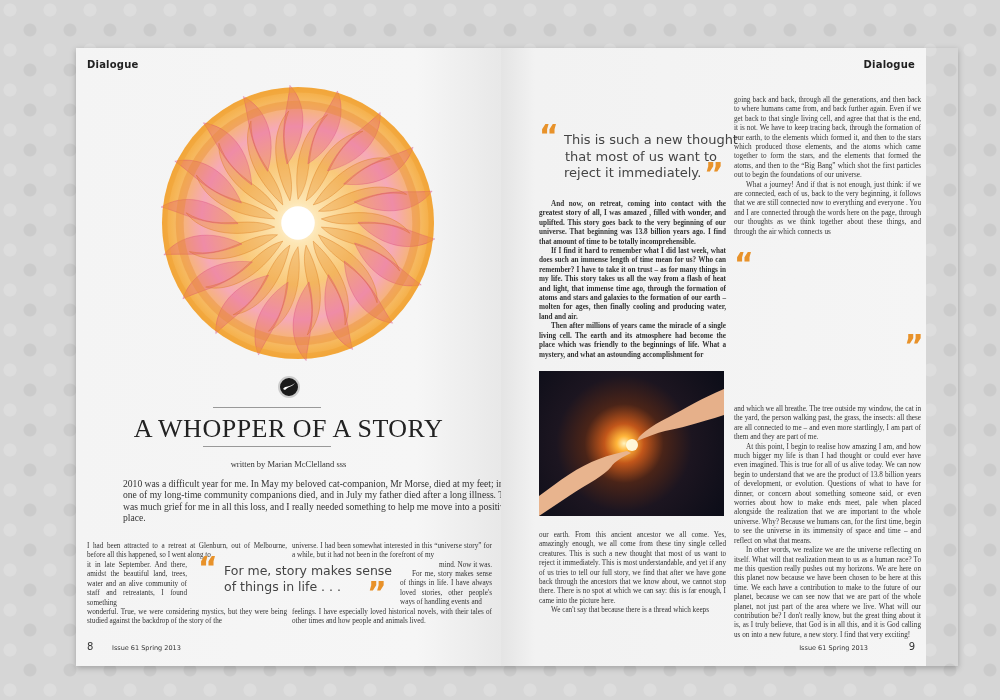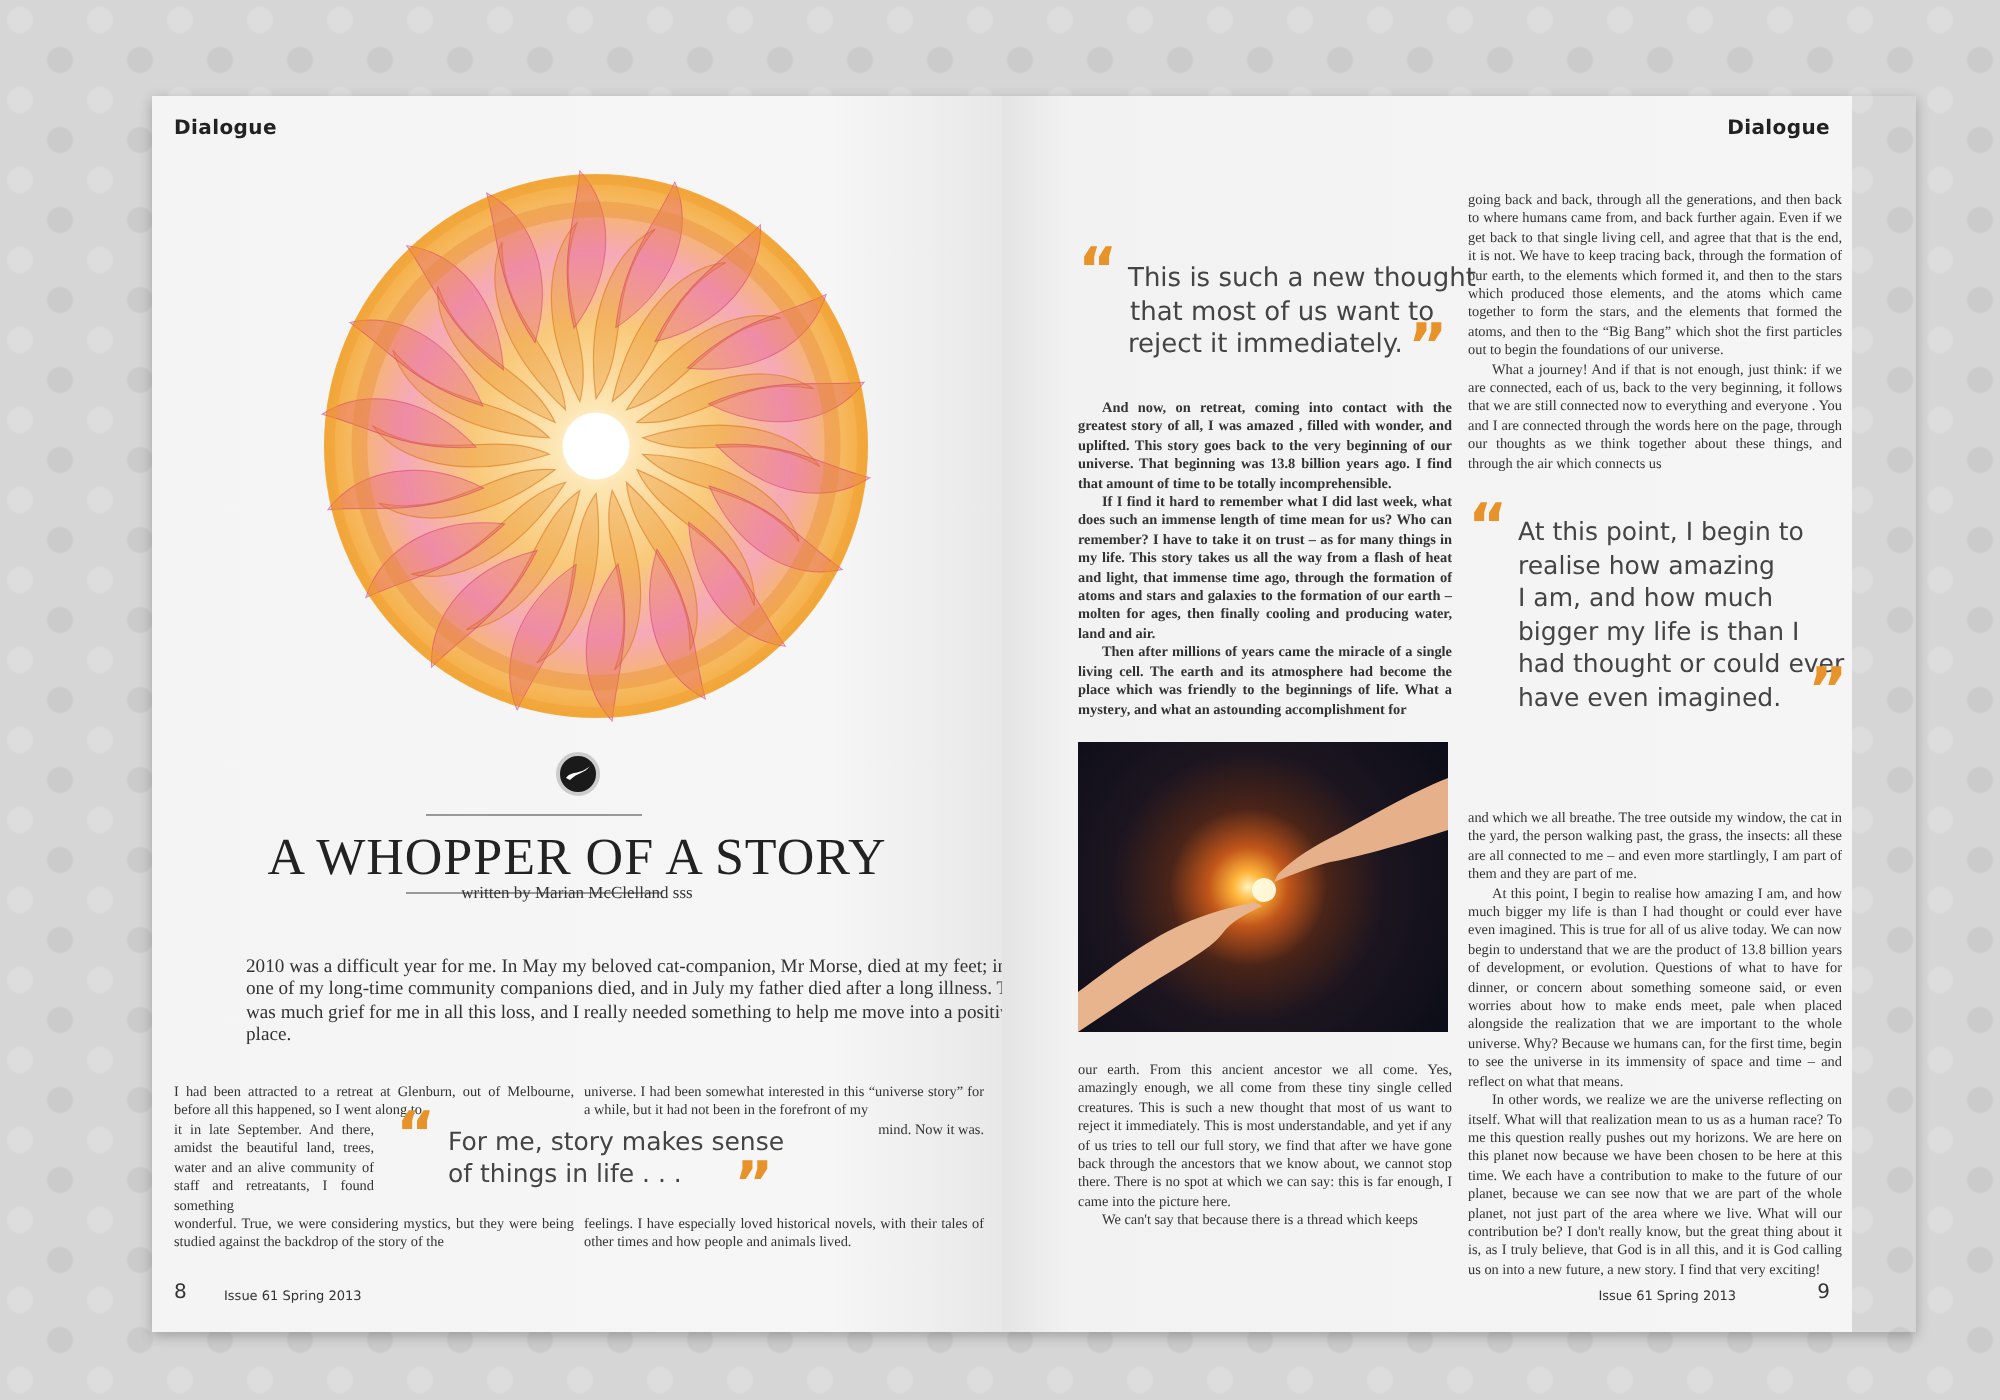--- a/index.html
+++ b/index.html
@@ -24,21 +24,21 @@
   .running-head{position:absolute;top:11px;font-family:"DejaVu Sans",sans-serif;font-size:10px;font-weight:bold;color:#222;letter-spacing:0.2px;}
   .page.left .running-head{left:11px;}
   .page.right .running-head{right:11px;}
 
   .mandala{position:absolute;left:84px;top:37px;width:276px;height:276px;}
 
   .logo{position:absolute;left:202px;top:328px;width:22px;height:22px;border-radius:50%;background:#1a1a1a;border:2px solid #ccc;box-sizing:border-box;}
   .logo svg{position:absolute;left:3px;top:5px;}
   .rule{position:absolute;height:1px;background:#999;}
   .title{position:absolute;left:0;width:425px;top:366px;text-align:center;font-family:"Liberation Serif",serif;font-size:26px;letter-spacing:0.5px;color:#222;}
-  .byline{position:absolute;left:0;width:425px;top:393px;text-align:center;font-size:8.5px;color:#333;}
+  .byline{position:absolute;left:0;width:425px;top:411px;text-align:center;font-size:8.5px;color:#333;}
   .lead{position:absolute;left:11px;top:430px;width:405px;font-family:Liberation Serif, serif;font-size:9.6px;line-height:11.4px;color:#333;margin-left:36px;}
   .body-col{position:absolute;font-size:7.2px;line-height:9.4px;color:#333;text-align:justify;}
   .body-col p{margin:0;}
   .body-col p.ind{text-indent:12px;}
 
   .pull{position:absolute;font-family:"DejaVu Sans",sans-serif;color:#444;}
   .q-open,.q-close{position:absolute;font-family:"DejaVu Sans",sans-serif;font-weight:bold;color:#e8922a;}
   .footer-num{position:absolute;top:593px;font-family:"DejaVu Sans",sans-serif;font-size:10px;color:#333;}
   .footer-issue{position:absolute;top:596px;font-family:"DejaVu Sans",sans-serif;font-size:6.5px;color:#333;}
 
@@ -115,20 +115,23 @@
     <div class="body-col" style="left:11px;top:560px;width:200px;">
       <p>wonderful. True, we were considering mystics, but they were being studied against the backdrop of the story of the</p>
     </div>
 
     <div class="body-col" style="left:216px;top:494px;width:200px;">
       <p>universe. I had been somewhat interested in this “universe story” for a while, but it had not been in the forefront of my</p>
     </div>
     <div class="body-col" style="left:322px;top:513px;width:94px;text-align:right;">
       <p>mind. Now it was.</p>
     </div>
+    <div class="body-col" style="left:324px;top:522px;width:92px;">
+      <p class="ind">For me, story makes sense of things in life. I have always loved stories, other people's ways of handling events and</p>
+    </div>
     <div class="body-col" style="left:216px;top:560px;width:200px;">
       <p>feelings. I have especially loved historical novels, with their tales of other times and how people and animals lived.</p>
     </div>
 
     <div class="q-open" style="left:122px;top:502px;font-size:30px;">“</div>
     <div class="pull" style="left:148px;top:515px;font-size:12.5px;line-height:16px;">
       <div>For me, story makes sense</div>
       <div>of things in life . . .</div>
     </div>
     <div class="q-close" style="left:291px;top:527px;font-size:30px;">”</div>
@@ -167,28 +170,20 @@
       <p>our earth. From this ancient ancestor we all come. Yes, amazingly enough, we all come from these tiny single celled creatures. This is such a new thought that most of us want to reject it immediately. This is most understandable, and yet if any of us tries to tell our full story, we find that after we have gone back through the ancestors that we know about, we cannot stop there. There is no spot at which we can say: this is far enough, I came into the picture here.</p>
       <p class="ind">We can't say that because there is a thread which keeps</p>
     </div>
 
     <div class="body-col" style="left:233px;top:48px;width:187px;">
       <p>going back and back, through all the generations, and then back to where humans came from, and back further again.  Even if we get back to that single living cell, and agree that that is the end, it is not. We have to keep tracing back, through the formation of our earth, to the elements which formed it, and then to the stars which produced those elements, and the atoms which came together to form the stars, and the elements that formed the atoms, and then to the “Big Bang” which shot the first particles out to begin the foundations of our universe.</p>
       <p class="ind">What a journey! And if that is not enough, just think:  if we are connected, each of us, back to the very beginning, it follows that we are still connected now to everything and everyone . You and I are connected through the words here on the page, through our thoughts as we think together about these things, and through the air which connects us</p>
     </div>
 
     <div class="q-open" style="left:233px;top:198px;font-size:30px;">“</div>
-    <div class="pull" style="left:258px;top:210px;font-size:12.5px;line-height:16.5px;">
-      <div>At this point, I begin to</div>
-      <div>realise how amazing</div>
-      <div>I am, and how much</div>
-      <div>bigger my life is than I</div>
-      <div>had thought or could ever</div>
-      <div>have even imagined.</div>
-    </div>
     <div class="q-close" style="left:403px;top:280px;font-size:30px;">”</div>
 
     <div class="body-col" style="left:233px;top:320px;width:187px;margin-top:37px;">
       <p>and which we all breathe. The tree outside my window, the cat in the yard, the person walking past, the grass, the insects: all these  are all connected to me – and even more startlingly,  I am part of them and they are part of me.</p>
       <p class="ind">At this point, I begin to realise how amazing I am, and how much bigger my life is than I had thought or could ever have even imagined. This is true for all of us alive today. We can now begin to understand that we are the product of 13.8 billion years of development, or evolution. Questions of what to have for dinner, or concern about something someone said, or even worries about how to make ends meet, pale when placed alongside the realization that we are important to the whole universe. Why? Because we humans can, for the first time, begin to see the universe in its immensity of space and time – and reflect on what that means.</p>
       <p class="ind">In other words, we realize we are the universe reflecting on itself. What will that realization mean to us as a human race? To me this question really pushes out my horizons. We are here on this planet now because we have been chosen to be here at this time. We each have a contribution to make to the future of our planet, because we can see now that we are part of the whole planet, not just part of the area where we live. What will our  contribution be? I don't really know, but the great thing about it is, as I truly believe, that God is in all this, and it is God calling us on into a new future, a new story. I find that very exciting!</p>
     </div>
 
     <div class="footer-issue" style="right:58px;">Issue 61 Spring 2013</div>
     <div class="footer-num" style="right:11px;">9</div>

